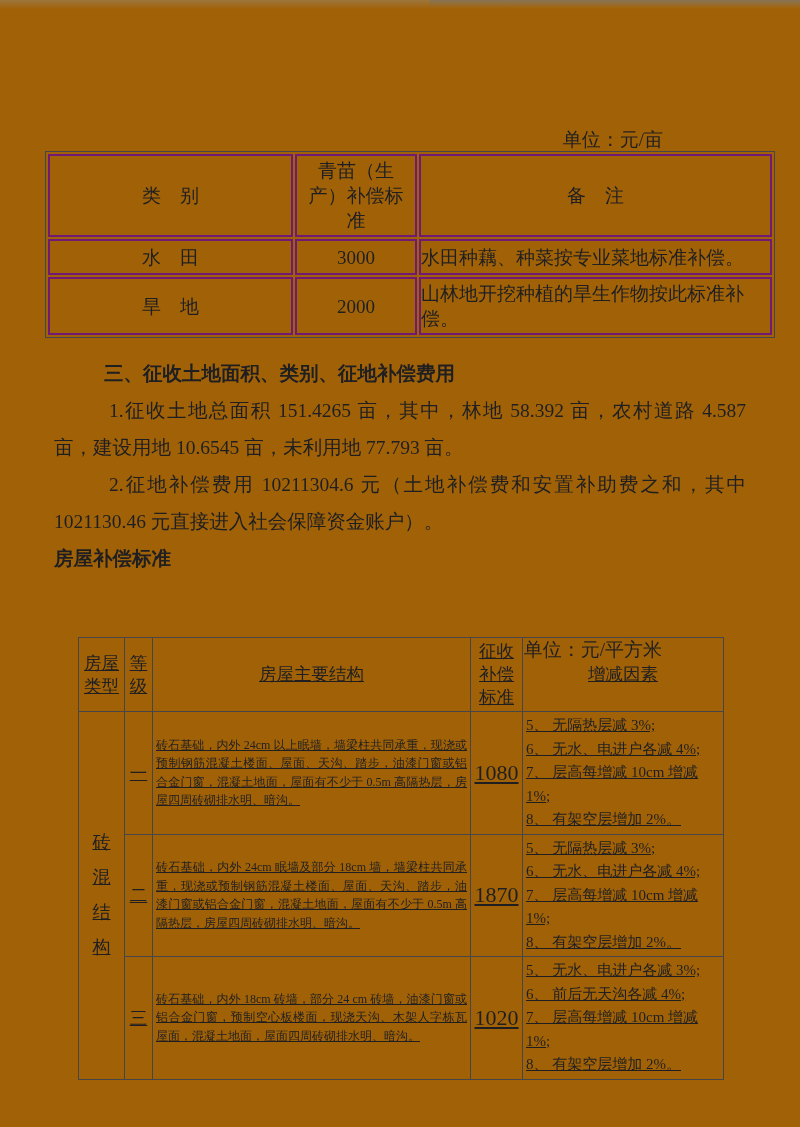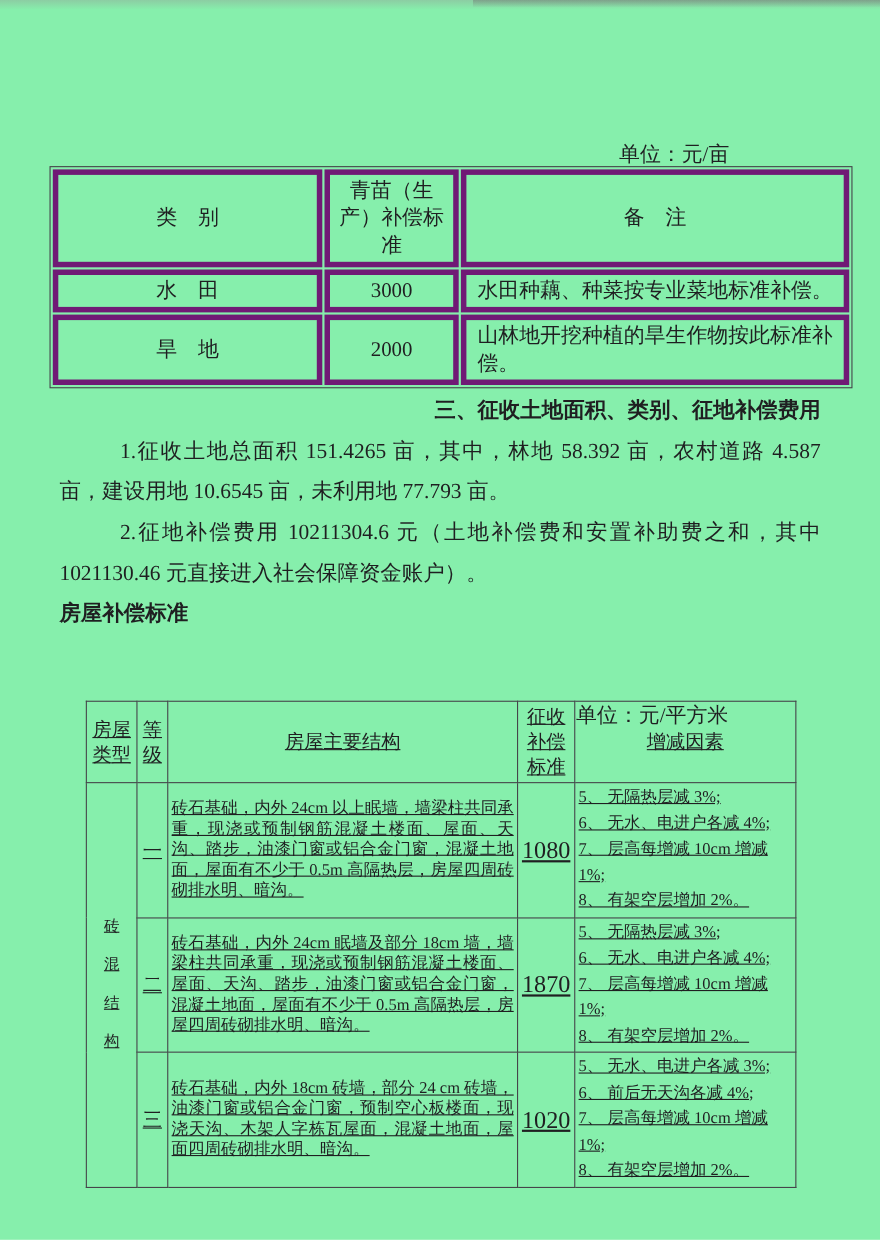--- a/index.html
+++ b/index.html
@@ -2,79 +2,79 @@
 <html><head>
 <meta charset="utf-8">
 <style>
   html,body { margin:0; padding:0; }
   body {
     width:800px; height:1127px;
     background:#fdfdfc;
     font-family:"Liberation Serif","DejaVu Serif",serif;
     color:#1f1f21;
   }
-  .page { position:relative; width:800px; height:1127px; overflow:hidden; background:#86efac; }
+  .page { position:relative; width:800px; height:1127px; overflow:hidden; background:#a16207; }
   .top-edge {
     position:absolute; top:0; left:0; right:0; height:9px;
     background:linear-gradient(to bottom, rgba(150,150,148,0.38), rgba(255,255,255,0));
   }
   .top-smudge {
     position:absolute; top:0; left:430px; right:0; height:7px;
     background:linear-gradient(to bottom, rgba(110,110,110,0.45), rgba(255,255,255,0));
   }
 
   .unit-label { position:absolute; font-size:19px; box-sizing:border-box; white-space:nowrap; }
   #unit1 { top:127px; left:45px; width:730px; text-align:right; padding-right:112px; }
   #unit2 { top:637px; left:78px; width:646px; text-align:right; padding-right:62px; }
 
   
   table.crop {
     position:absolute; left:45px; top:151px; width:730px;
     border-collapse:separate; border-spacing:2px;
     border:1px solid #45454a; table-layout:fixed;
   }
   table.crop th, table.crop td {
-    border:5px solid #701a75; font-weight:normal;
+    border:2px solid #701a75; font-weight:normal;
     font-size:19px; line-height:25px; vertical-align:middle;
     padding:2px 4px; box-sizing:border-box;
   }
   table.crop th { text-align:center; }
   table.crop td.c { text-align:center; }
-  table.crop td.note { text-align:left; padding:2px 10px; }
+  table.crop td.note { text-align:left; padding:2px 0; }
 
   
   .text-area {
     position:absolute; left:54px; top:355px; width:692px;
     font-size:19.5px; line-height:37px;
   }
   .text-area p { margin:0; }
-  .sec-heading { font-weight:bold; text-indent:50px;text-align:right; }
+  .sec-heading { font-weight:bold; text-indent:50px; }
   .para { text-indent:55px; text-align:justify; }
   .subtitle { font-weight:bold; text-align:left; }
 
   
   table.house {
     position:absolute; left:78px; top:637px; width:646px;
     border-collapse:collapse; table-layout:fixed;text-decoration:underline;
   }
   table.house th, table.house td {
     border:1px solid #45454a; font-weight:normal;
     vertical-align:middle; box-sizing:border-box; padding:2px 3px;
   }
   table.house th { font-size:17.5px; line-height:23px; text-align:center; }
   td.grade { text-align:center; font-size:17.5px; }
   td.structure {
-    font-size:15px; line-height:18.6px; text-align:justify; padding:3px 9px;
+    font-size:12px; line-height:18.6px; text-align:justify; padding:3px 9px;
   }
   td.std { text-align:center; font-size:22px; }
   td.factors { padding-left:12px; font-size:15px; line-height:23.5px; }
   td.htype { text-align:center; }
   .vtext {
     width:19px; margin:0 auto; word-break:break-all;
-    font-size:14px; line-height:35px; text-align:center;
+    font-size:18px; line-height:35px; text-align:center;
   }
 </style>
 </head>
 <body>
 
 <div class="page">
   <div class="top-edge"></div>
   <div class="top-smudge"></div>
 
   <div id="unit1" class="unit-label">单位：元/亩</div>

